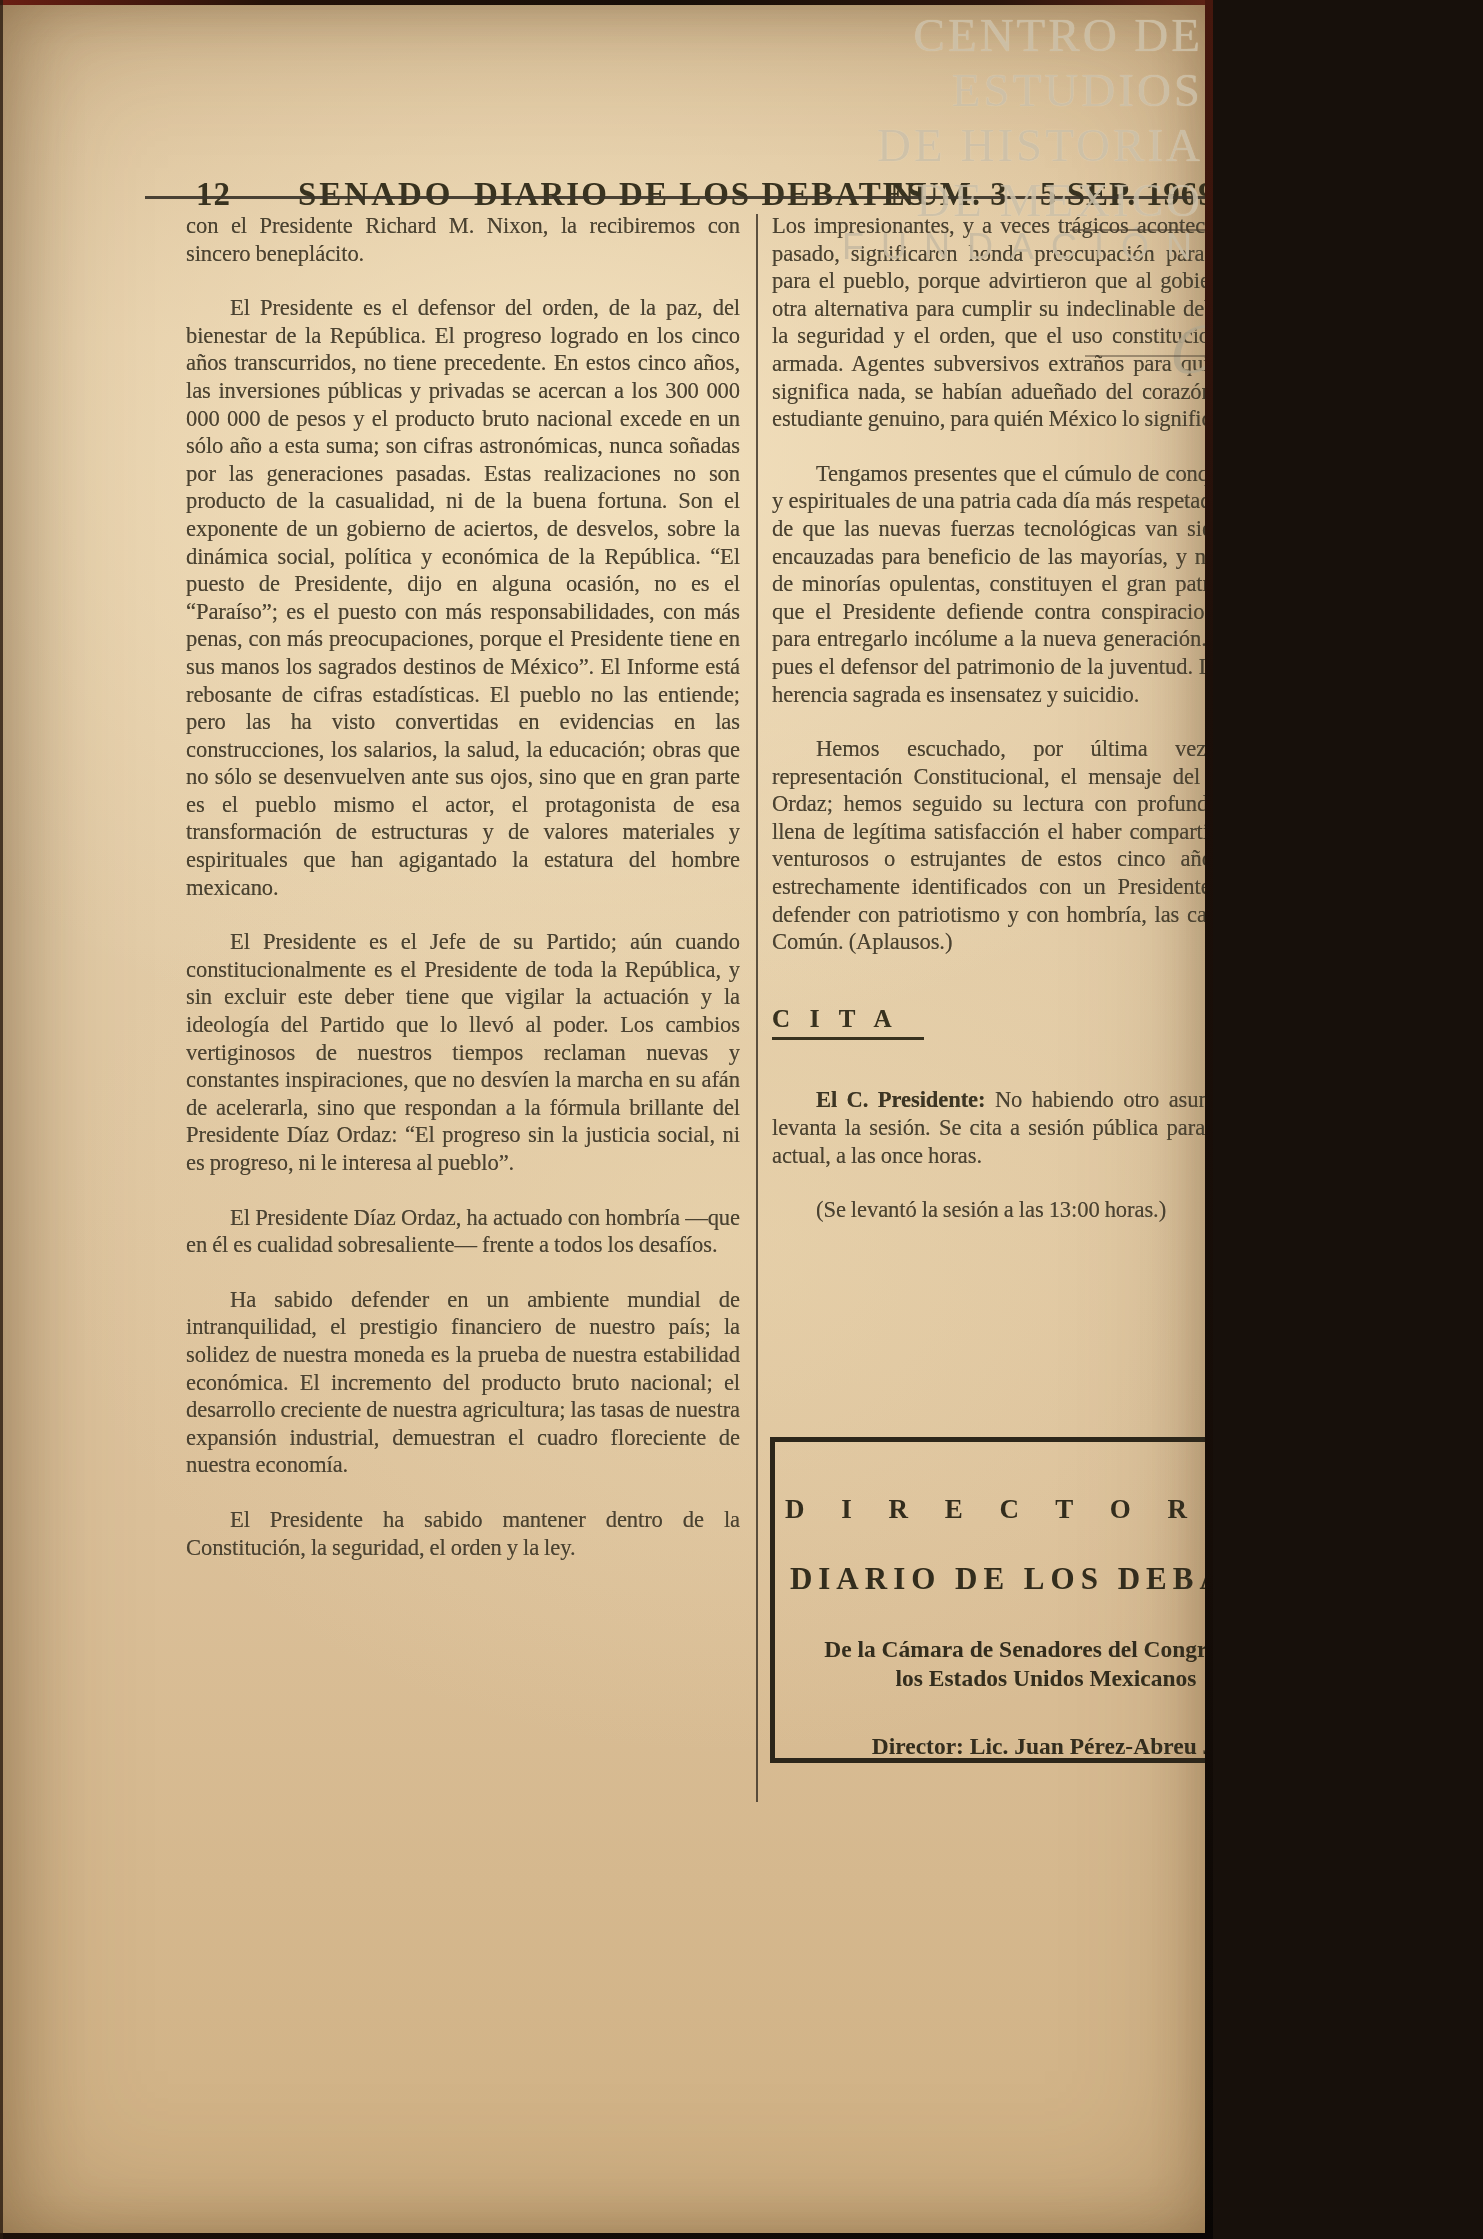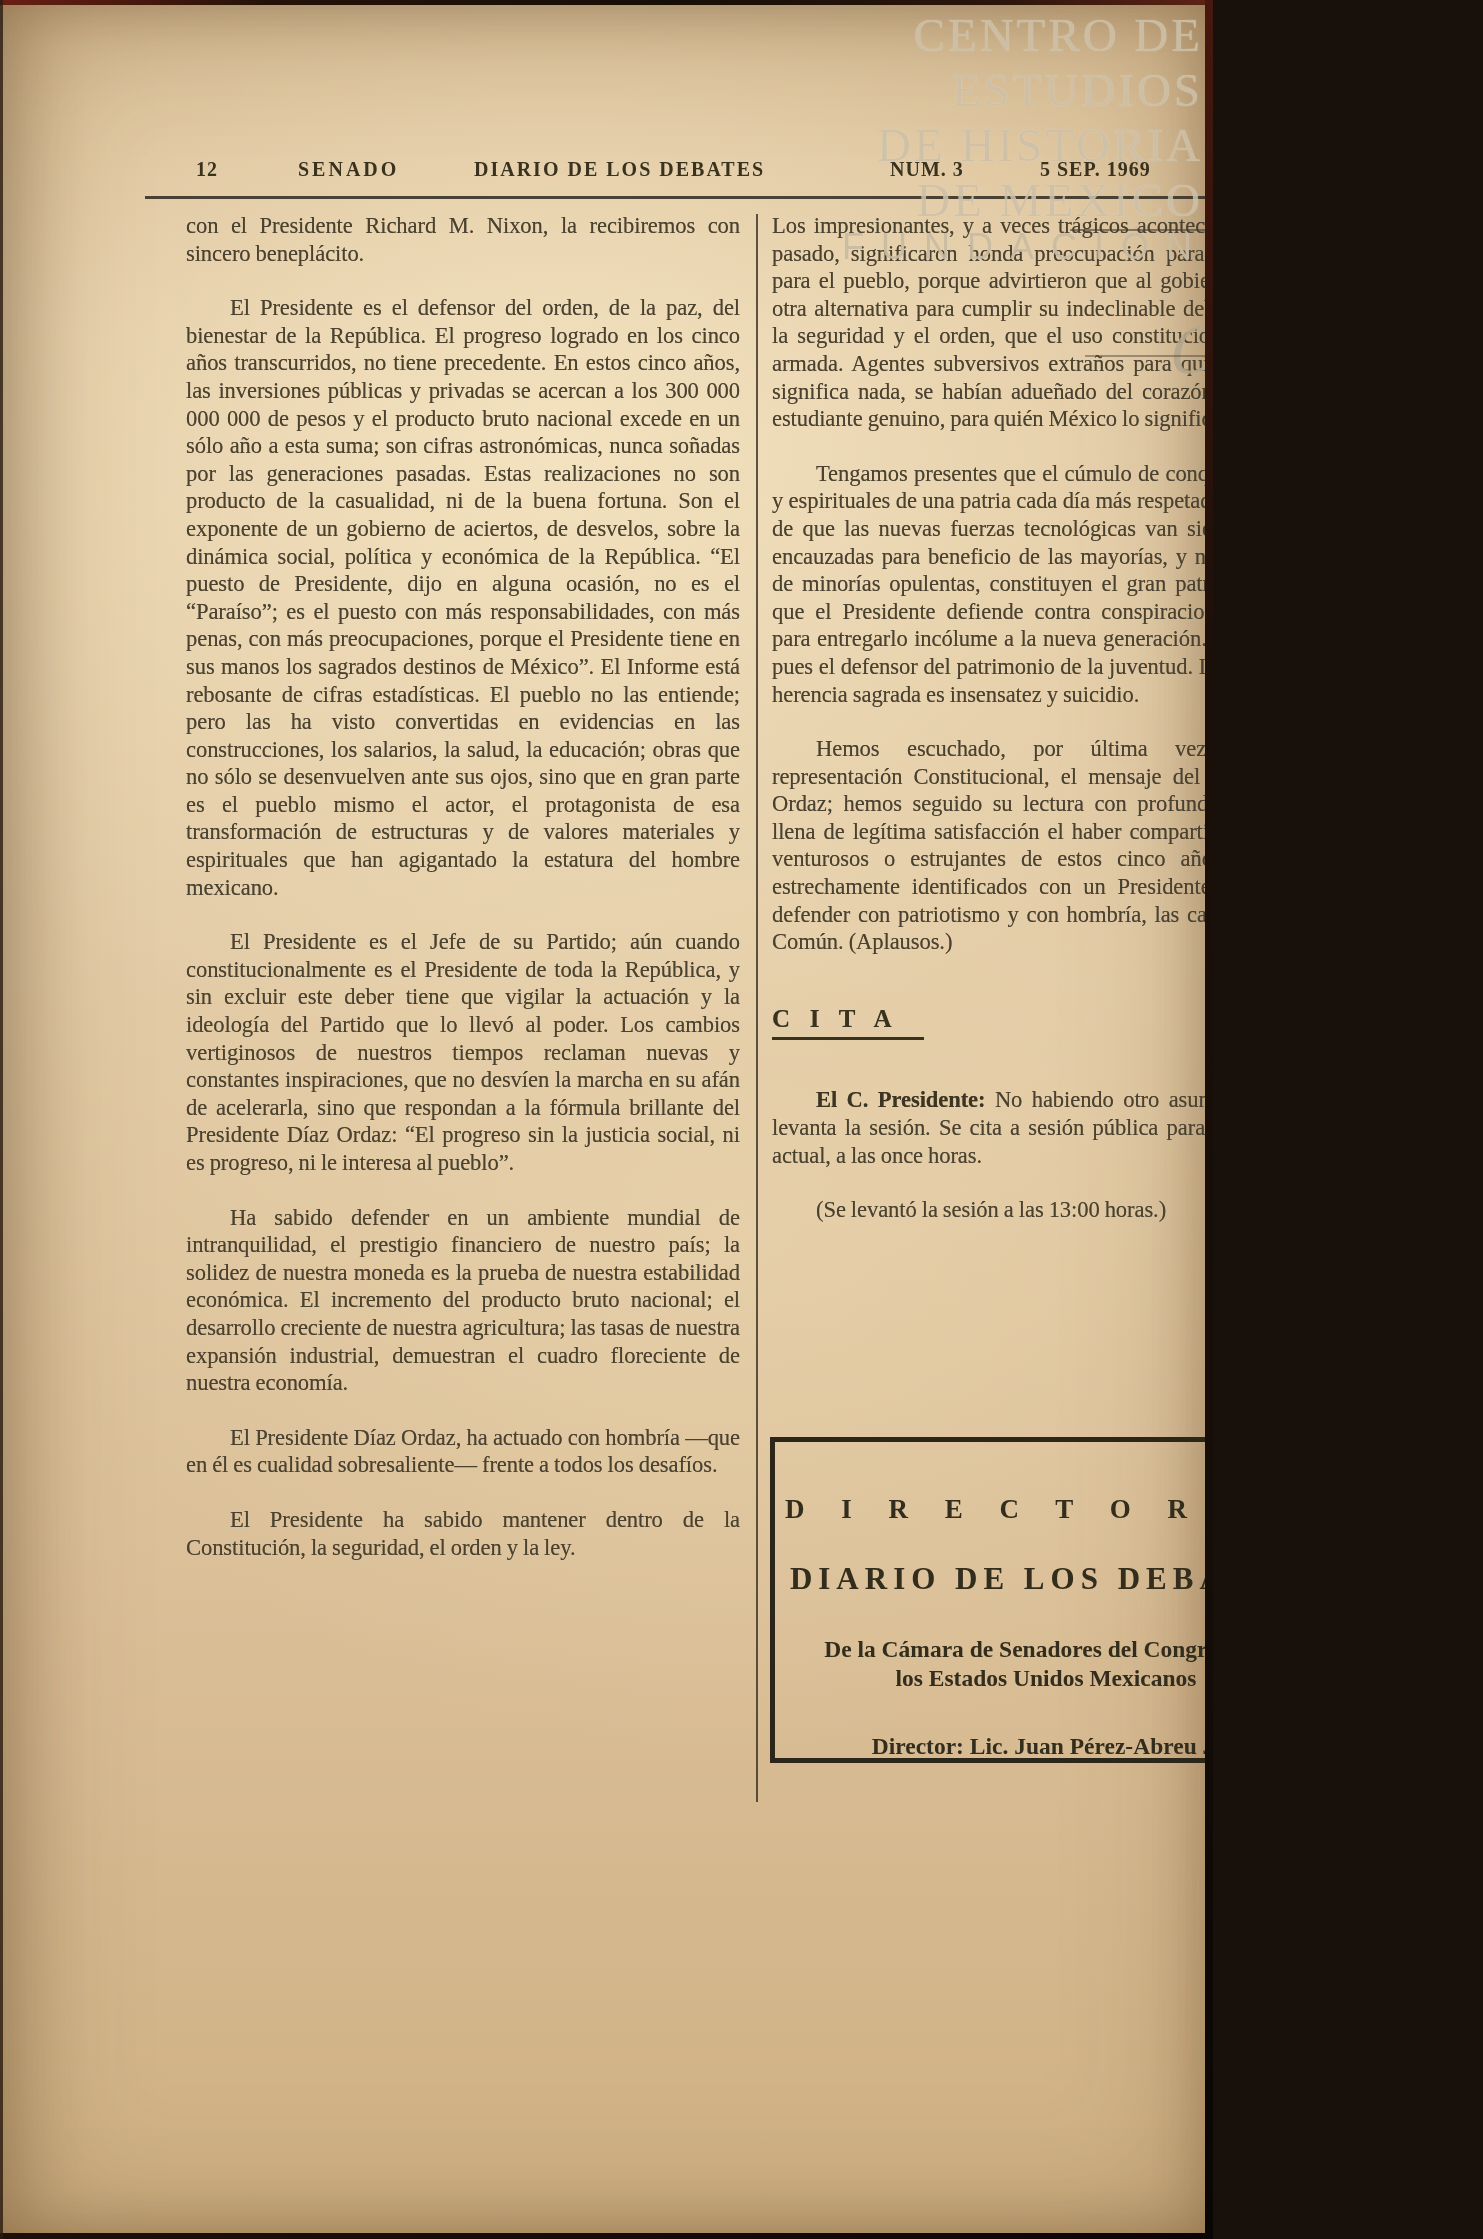--- a/index.html
+++ b/index.html
@@ -33,22 +33,22 @@
     font-size: 47px; line-height: 55px; letter-spacing: 3px; font-weight: 400;
     text-shadow: 0 0 1px rgba(255,246,225,0.5); }
   .wm-foundation { position: absolute; right: 4px; top: 226px; z-index: 3;
     font-family: "Liberation Sans", sans-serif; font-size: 36px;
     letter-spacing: 17px; color: #c9bca3; opacity: .92; }
   .wm-signature { position: absolute; left: 1168px; top: 286px; z-index: 3;
     font-style: italic; font-size: 68px; color: #b4a78c; opacity: .9;
     transform: rotate(-9deg) skewX(-10deg); letter-spacing: 3px; white-space: nowrap; }
 
   
-  .hdr { position: absolute; top: 158px; z-index: 2; font-weight: bold;
-    font-size: 20px; letter-spacing: 1px; color: #38321f; white-space: nowrap; }
+  .hdr { position: absolute; top: 176px; z-index: 2; font-weight: bold;
+    font-size: 33px; letter-spacing: 1px; color: #38321f; white-space: nowrap; }
   #h-num   { left: 196px; }
   #h-sen   { left: 298px; letter-spacing: 3px; }
   #h-diario{ left: 474px; letter-spacing: 2px; }
   #h-issue { left: 890px; }
   #h-date  { left: 1040px; }
   .hdr-rule { position: absolute; left: 145px; top: 196px; width: 1185px; height: 3px;
     background: #3c352a; z-index: 2; opacity: .92; }
 
   
   .mark-line { position: absolute; height: 2px; background: rgba(74,62,48,0.6); z-index: 4; }
@@ -112,22 +112,22 @@
 
   <div class="mark-line" id="mark-a"></div>
   <div class="mark-line" id="mark-b"></div>
 
   <div class="col-divider"></div>
 
   <div class="col plist" id="col-left">
       <p>con el Presidente Richard M. Nixon, la recibiremos con sincero beneplácito.</p>
       <p>El Presidente es el defensor del orden, de la paz, del bienestar de la República. El progreso logrado en los cinco años transcurridos, no tiene precedente. En estos cinco años, las inversiones públicas y privadas se acercan a los 300 000 000 000 de pesos y el producto bruto nacional excede en un sólo año a esta suma; son cifras astronómicas, nunca soñadas por las generaciones pasadas. Estas realizaciones no son producto de la casualidad, ni de la buena fortuna. Son el exponente de un gobierno de aciertos, de desvelos, sobre la dinámica social, política y económica de la República. “El puesto de Presidente, dijo en alguna ocasión, no es el “Paraíso”; es el puesto con más responsabilidades, con más penas, con más preocupaciones, porque el Presidente tiene en sus manos los sagrados destinos de México”. El Informe está rebosante de cifras estadísticas. El pueblo no las entiende; pero las ha visto convertidas en evidencias en las construcciones, los salarios, la salud, la educación; obras que no sólo se desenvuelven ante sus ojos, sino que en gran parte es el pueblo mismo el actor, el protagonista de esa transformación de estructuras y de valores materiales y espirituales que han agigantado la estatura del hombre mexicano.</p>
       <p>El Presidente es el Jefe de su Partido; aún cuando constitucionalmente es el Presidente de toda la República, y sin excluir este deber tiene que vigilar la actuación y la ideología del Partido que lo llevó al poder. Los cambios vertiginosos de nuestros tiempos reclaman nuevas y constantes inspiraciones, que no desvíen la marcha en su afán de acelerarla, sino que respondan a la fórmula brillante del Presidente Díaz Ordaz: “El progreso sin la justicia social, ni es progreso, ni le interesa al pueblo”.</p>
+      <p>El Presidente Díaz Ordaz, ha actuado con hombría —que en él es cualidad sobresaliente— frente a todos los desafíos.</p>
       <p>Ha sabido defender en un ambiente mundial de intranquilidad, el prestigio financiero de nuestro país; la solidez de nuestra moneda es la prueba de nuestra estabilidad económica. El incremento del producto bruto nacional; el desarrollo creciente de nuestra agricultura; las tasas de nuestra expansión industrial, demuestran el cuadro floreciente de nuestra economía.</p>
-      <p>El Presidente Díaz Ordaz, ha actuado con hombría —que en él es cualidad sobresaliente— frente a todos los desafíos.</p>
       <p>El Presidente ha sabido mantener dentro de la Constitución, la seguridad, el orden y la ley.</p>
     </div>
 
   <div class="col" id="col-right">
     <div class="plist">
         <p>Los impresionantes, y a veces trágicos acontecimientos del año pasado, significaron honda preocupación para el Presidente y para el pueblo, porque advirtieron que al gobierno no le quedó otra alternativa para cumplir su indeclinable deber de garantizar la seguridad y el orden, que el uso constitucional de la fuerza armada. Agentes subversivos extraños para quienes México no significa nada, se habían adueñado del corazón y la mente del estudiante genuino, para quién México lo significa todo.</p>
         <p>Tengamos presentes que el cúmulo de conquistas materiales y espirituales de una patria cada día más respetada; y la seguridad de que las nuevas fuerzas tecnológicas van siendo firmemente encauzadas para beneficio de las mayorías, y no para privilegio de minorías opulentas, constituyen el gran patrimonio nacional que el Presidente defiende contra conspiraciones y violencias para entregarlo incólume a la nueva generación. El Presidente es pues el defensor del patrimonio de la juventud. Luchar contra esa herencia sagrada es insensatez y suicidio.</p>
       </div>
     <p>Hemos escuchado, por última vez con nuestra representación Constitucional, el mensaje del Presidente Díaz Ordaz; hemos seguido su lectura con profunda emoción. Nos llena de legítima satisfacción el haber compartido los episodios venturosos o estrujantes de estos cinco años de gobierno, estrechamente identificados con un Presidente que ha sabido defender con patriotismo y con hombría, las causas de la Patria Común. (Aplausos.)</p>
     <div>

